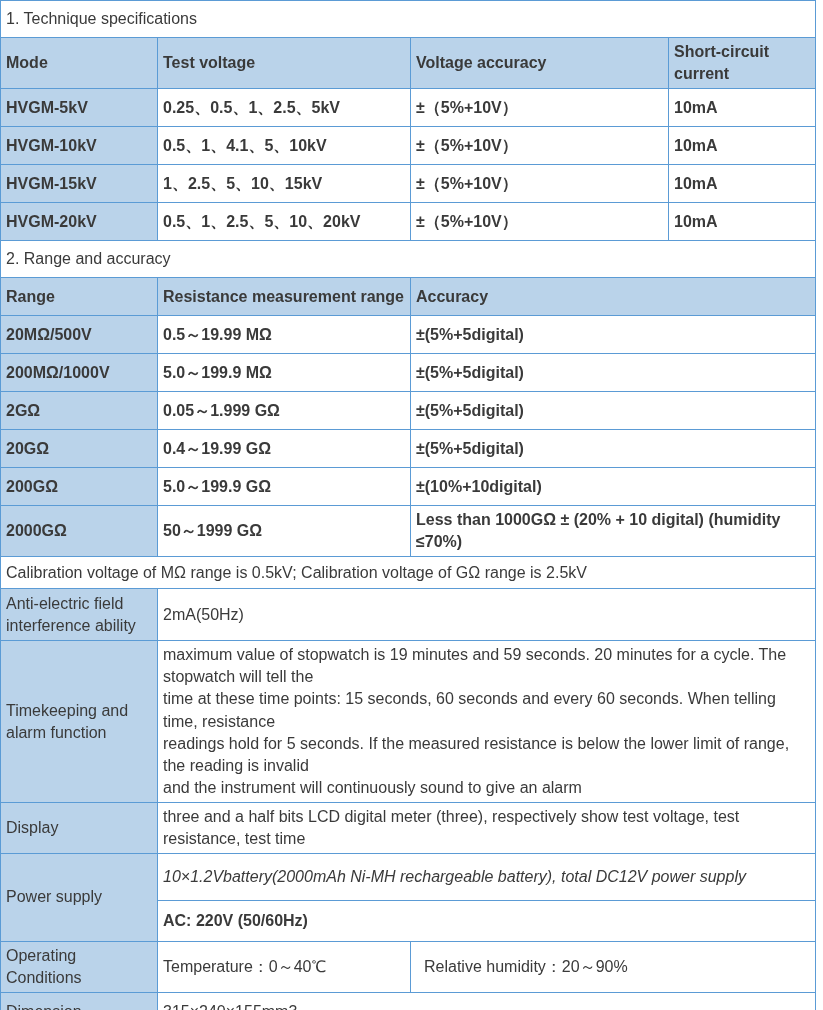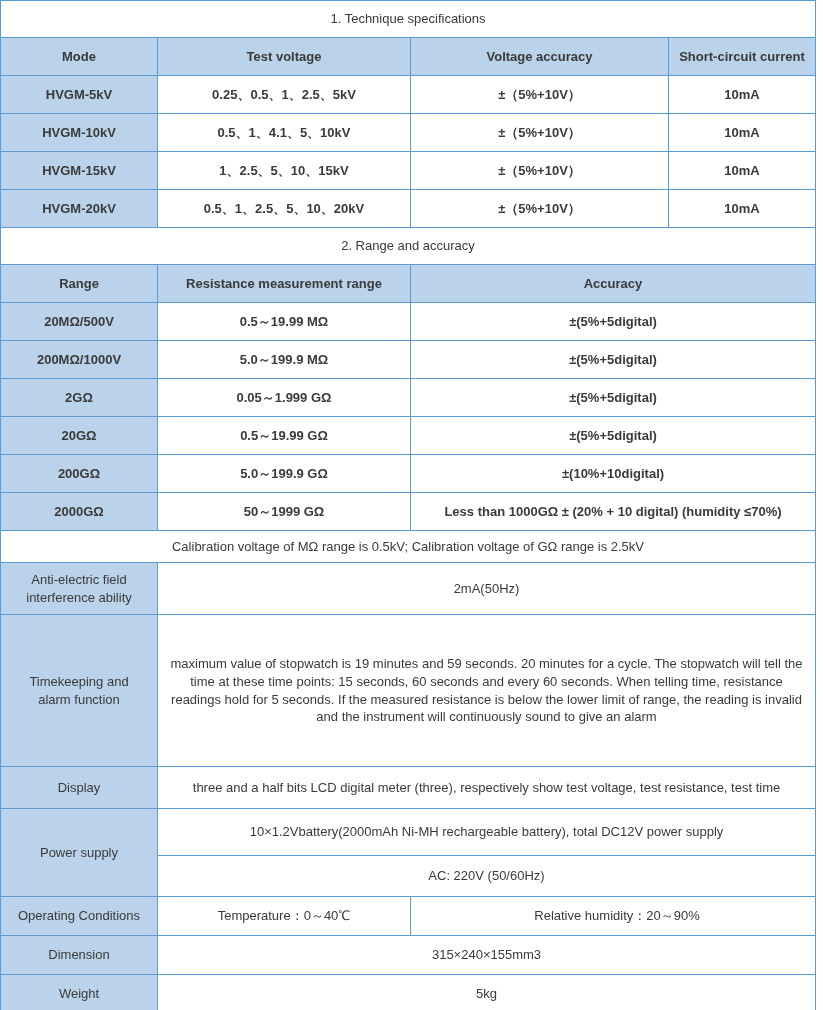--- a/index.html
+++ b/index.html
@@ -28,25 +28,25 @@
     width: 815px;
     margin: 0;
     border-top: 1px solid #5b9bd5;
     border-left: 1px solid #5b9bd5;
     border-right: 1px solid #5b9bd5;
     border-bottom: 1px solid #5b9bd5;
   }
 
   table.spec td {
     border: 1px solid #5b9bd5;
-    font-size: 13px;
+    font-size: 16px;
     line-height: 1.38;
     color: #3a3a3a;
     padding: 3px 5px;
-    text-align: center;
+    text-align: left;
     vertical-align: middle;
     word-wrap: break-word;
     box-sizing: border-box;
   }
 
   
   td.section-title {
     text-align: left;
     background: #ffffff;
     padding-left: 6px;
@@ -155,21 +155,21 @@
         <td class="plain row-h">5.0～199.9  MΩ</td>
         <td class="plain row-h" colspan="2">±(5%+5digital)</td>
       </tr>
       <tr>
         <td class="shaded row-h">2GΩ</td>
         <td class="plain row-h">0.05～1.999 GΩ</td>
         <td class="plain row-h" colspan="2">±(5%+5digital)</td>
       </tr>
       <tr>
         <td class="shaded row-h">20GΩ</td>
-        <td class="plain row-h">0.5～19.99  GΩ</td>
+        <td class="plain row-h">0.4～19.99  GΩ</td>
         <td class="plain row-h" colspan="2">±(5%+5digital)</td>
       </tr>
       <tr>
         <td class="shaded row-h">200GΩ</td>
         <td class="plain row-h">5.0～199.9  GΩ</td>
         <td class="plain row-h" colspan="2">±(10%+10digital)</td>
       </tr>
       <tr>
         <td class="shaded row-h">2000GΩ</td>
         <td class="plain row-h">50～1999  GΩ</td>
@@ -195,24 +195,24 @@
 and the instrument will continuously sound to give an alarm</td>
       </tr>
 
       <tr>
         <td class="shaded" style="height:42px;">Display</td>
         <td class="plain" colspan="3" style="height:42px;">three and a half bits LCD digital meter (three), respectively show test voltage, test resistance, test time</td>
       </tr>
 
       <tr>
         <td class="shaded" rowspan="2" style="height:41px;">Power supply</td>
-        <td class="plain" colspan="3" style="height:47px;">10×1.2Vbattery(2000mAh Ni-MH rechargeable battery), total DC12V power supply</td>
-      </tr>
-      <tr>
-        <td class="plain" colspan="3" style="height:41px;">AC: 220V (50/60Hz)</td>
+        <td class="plain" colspan="3" style="height:47px;font-style:italic;">10×1.2Vbattery(2000mAh Ni-MH rechargeable battery), total DC12V power supply</td>
+      </tr>
+      <tr>
+        <td class="plain" colspan="3" style="height:41px;font-weight:bold;">AC: 220V (50/60Hz)</td>
       </tr>
 
       <tr>
         <td class="shaded" style="height:39px;">Operating Conditions</td>
         <td class="plain" style="height:39px;">Temperature：0～40℃</td>
         <td class="plain" colspan="2" style="height:39px;padding-left:13px;">Relative humidity：20～90%</td>
       </tr>
 
       <tr>
         <td class="shaded" style="height:39px;">Dimension</td>

